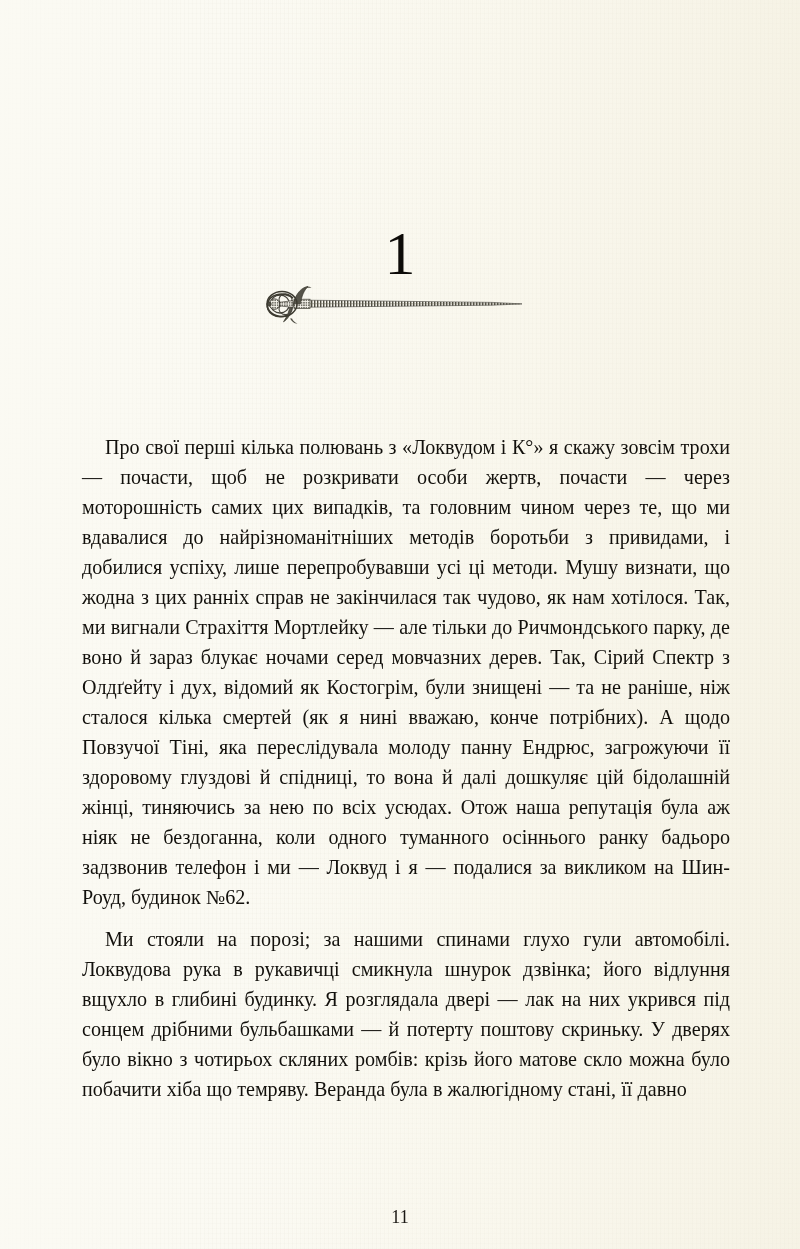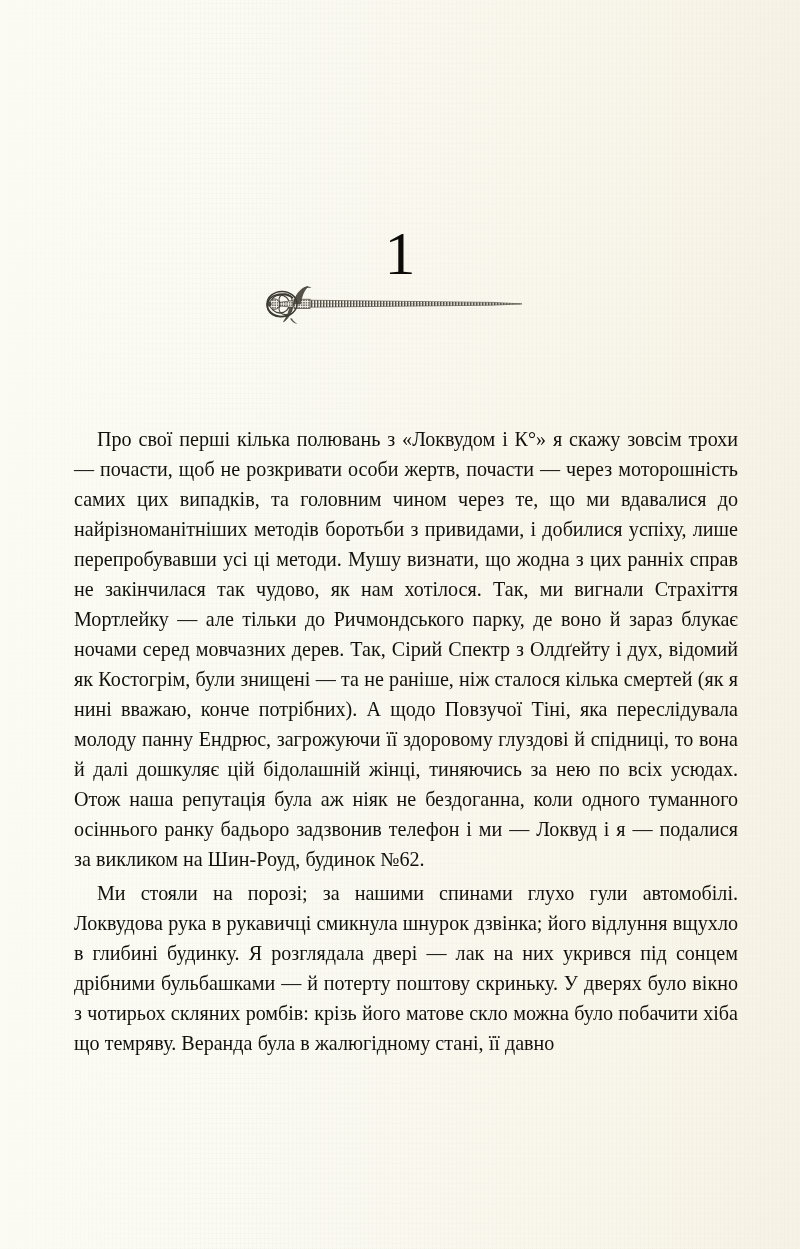--- a/index.html
+++ b/index.html
@@ -80,21 +80,21 @@
   }
 
   
   .body-text {
     position: absolute;
     left: 70px;
     top: 420px;
     width: 672px;
   }
   .body-paragraph {
-    margin: 4px;
+    margin: 12px;
     text-indent: 23px;
     text-align: justify;
     font-size: 20.1px;
     line-height: 30px;
     hyphens: manual;
     word-spacing: 0.1px;
     color: #12100c;
   }
 
   
@@ -155,14 +155,15 @@
       <path d="M 30 40.5 C 32.5 44.5 35 46 37.5 45.5 C 35 44.5 33 43 32 40.5 Z" fill="#4e4c42"></path>
       <path d="M 44 10.5 C 47.5 8 50 8.2 51.5 10 C 49 9.4 46.5 9.8 44.8 11.2 Z" fill="#4e4c42"></path>
     </svg>
   </div>
 
   <div class="body-text">
     <p class="body-paragraph">Про свої перші кілька полювань з «Локвудом і К°» я скажу зовсім трохи — почасти, щоб не розкривати особи жертв, почасти — через моторошність самих цих випадків, та головним чином через те, що ми вдавалися до найрізноманітніших методів боротьби з привидами, і добилися успіху, лише перепробувавши усі ці методи. Мушу визнати, що жодна з цих ранніх справ не закінчилася так чудово, як нам хотілося. Так, ми вигнали Страхіття Мортлейку — але тільки до Ричмондського парку, де воно й зараз блукає ночами серед мовчазних дерев. Так, Сірий Спектр з Олдґейту і дух, відомий як Костогрім, були знищені — та не раніше, ніж сталося кілька смертей (як я нині вважаю, конче потрібних). А щодо Повзучої Тіні, яка переслідувала молоду панну Ендрюс, загрожуючи її здоровому глуздові й спідниці, то вона й далі дошкуляє цій бідолашній жінці, тиняючись за нею по всіх усюдах. Отож наша репутація була аж ніяк не бездоганна, коли одного туманного осіннього ранку бадьоро задзвонив телефон і ми — Локвуд і я — подалися за викликом на Шин-Роуд, будинок №62.</p>
     <p class="body-paragraph">Ми стояли на порозі; за нашими спинами глухо гули автомобілі. Локвудова рука в рукавичці смикнула шнурок дзвінка; його відлуння вщухло в глибині будинку. Я розглядала двері — лак на них укрився під сонцем дрібними бульбашками — й потерту поштову скриньку. У дверях було вікно з чотирьох скляних ромбів: крізь його матове скло можна було побачити хіба що темряву. Веранда була в жалюгідному стані, її давно</p>
   </div>
 
+  <div class="folio">11</div>
 
 </div>
 
 </body></html>

